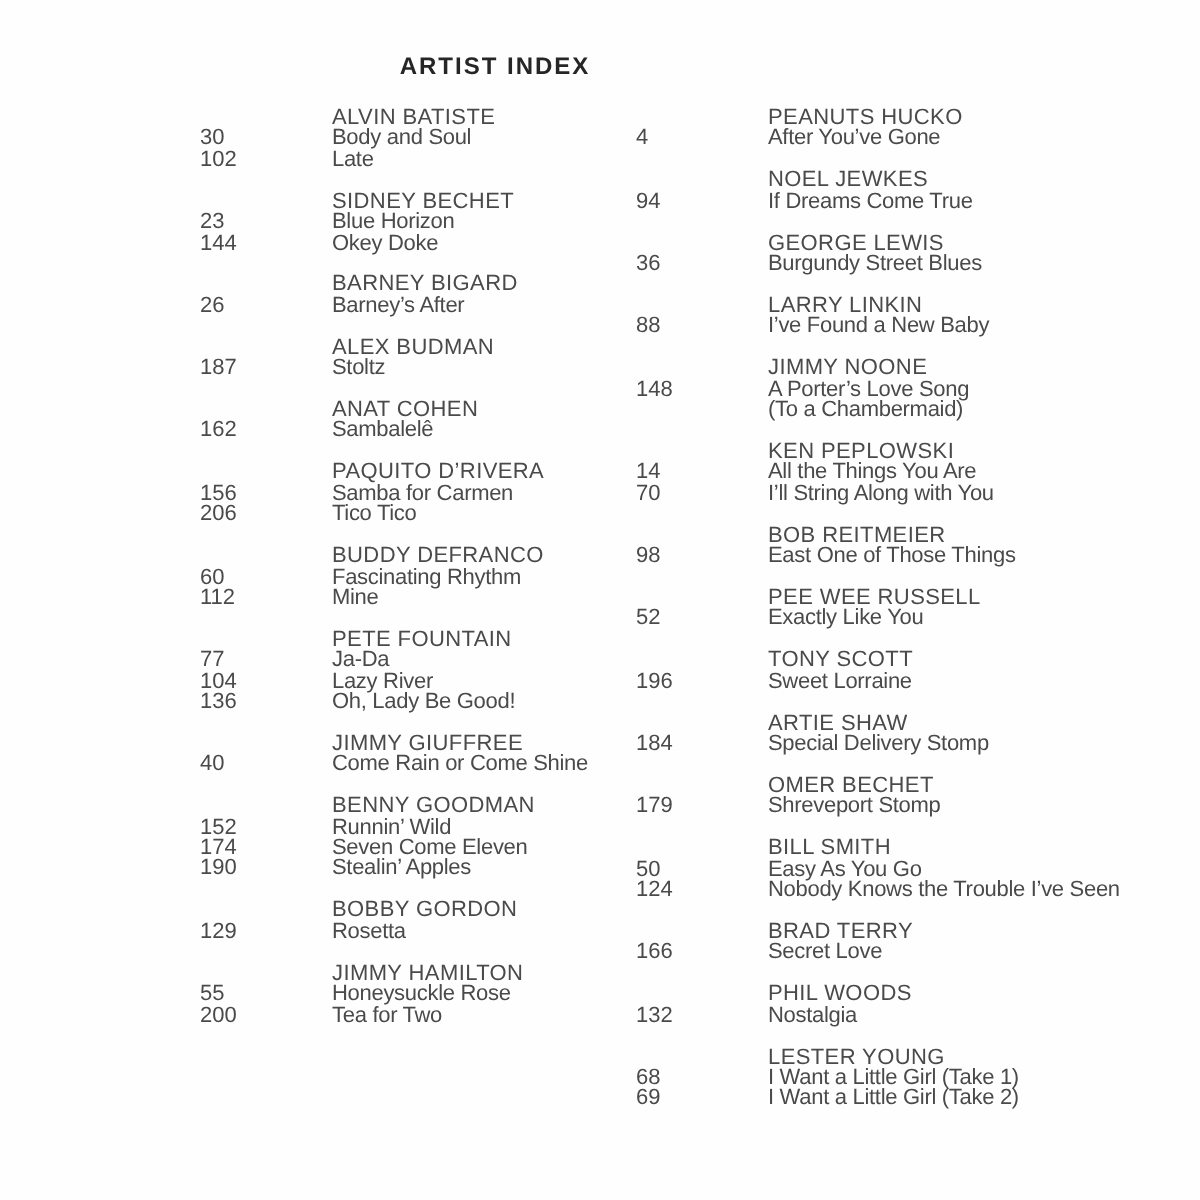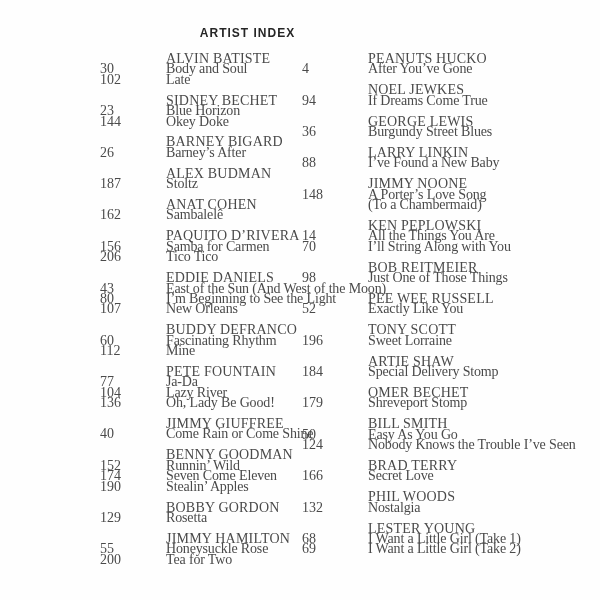--- a/index.html
+++ b/index.html
@@ -27,26 +27,25 @@
     width: 495px;
     text-align: center;
     font-size: 12px;
     font-weight: bold;
     letter-spacing: 1px;
     color: #262626;
   }
   .col {
     position: absolute;
     top: 54px;
-    font-size: 14px;
+    font-size: 11px;
     line-height: 10.4px;
-    font-family: Liberation Serif, serif;
   }
   .col-left  { left: 100px; width: 250px; }
-  .col-right { left: 302px; width: 262px; }
+  .col-right { left: 318px; width: 262px; }
   .group { margin-bottom: 10.5px; }
   .artist {
     margin-left: 66px;
     color: #4a4a4a;
     letter-spacing: 0.2px;
     white-space: nowrap;
   }
   .row { display: flex; }
   .num {
     flex: 0 0 56px;
@@ -116,35 +115,20 @@
         <div class="row">
           <span class="num">156</span>
           <span class="stitle">Samba for Carmen</span>
         </div>
         <div class="row">
           <span class="num">206</span>
           <span class="stitle">Tico Tico</span>
         </div>
       </div>
       <div class="group">
-        <div class="artist">EDDIE DANIELS</div>
-        <div class="row">
-          <span class="num">43</span>
-          <span class="stitle">East of the Sun (And West of the Moon)</span>
-        </div>
-        <div class="row">
-          <span class="num">80</span>
-          <span class="stitle">I’m Beginning to See the Light</span>
-        </div>
-        <div class="row">
-          <span class="num">107</span>
-          <span class="stitle">New Orleans</span>
-        </div>
-      </div>
-      <div class="group">
         <div class="artist">BUDDY DEFRANCO</div>
         <div class="row">
           <span class="num">60</span>
           <span class="stitle">Fascinating Rhythm</span>
         </div>
         <div class="row">
           <span class="num">112</span>
           <span class="stitle">Mine</span>
         </div>
       </div>
@@ -253,21 +237,21 @@
         </div>
         <div class="row">
           <span class="num">70</span>
           <span class="stitle">I’ll String Along with You</span>
         </div>
       </div>
       <div class="group">
         <div class="artist">BOB REITMEIER</div>
         <div class="row">
           <span class="num">98</span>
-          <span class="stitle">Just One of Those Things</span>
+          <span class="stitle">East One of Those Things</span>
         </div>
       </div>
       <div class="group">
         <div class="artist">PEE WEE RUSSELL</div>
         <div class="row">
           <span class="num">52</span>
           <span class="stitle">Exactly Like You</span>
         </div>
       </div>
       <div class="group">

